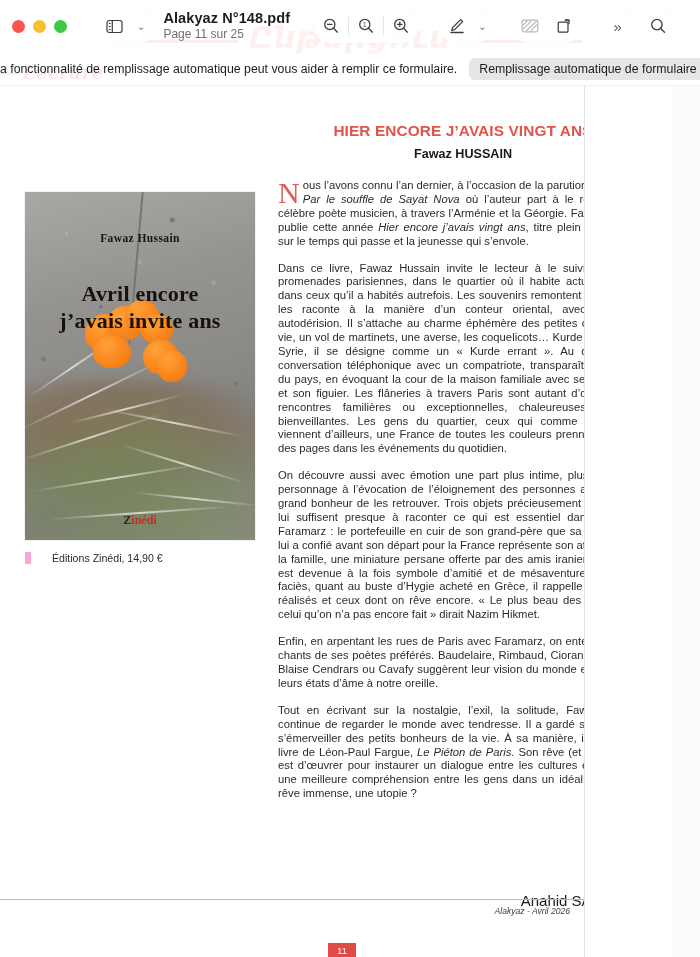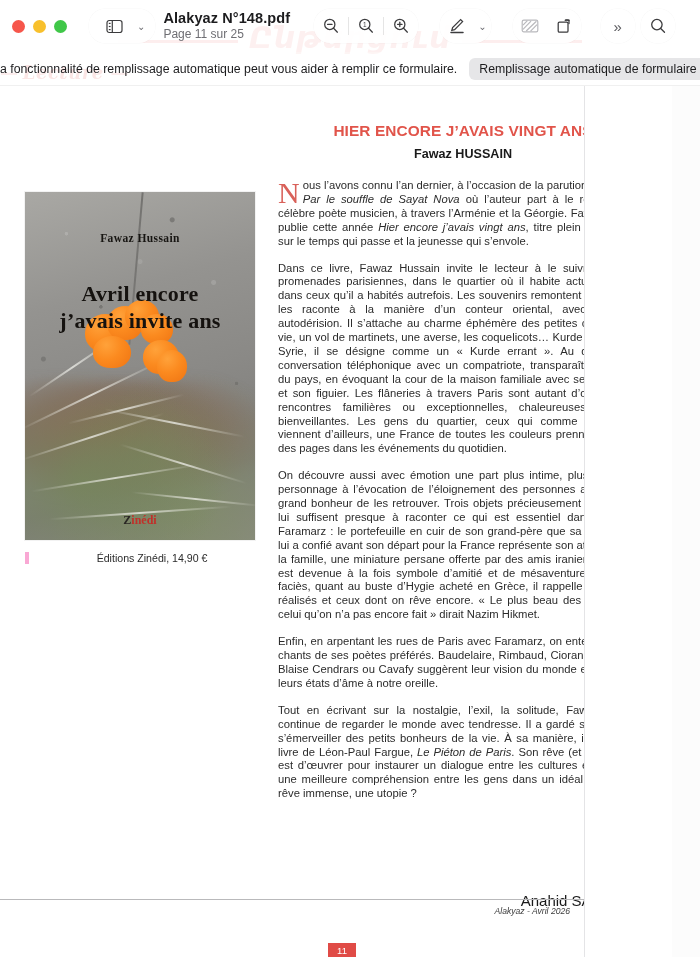--- a/index.html
+++ b/index.html
@@ -232,23 +232,23 @@
     position:absolute; left:0; bottom:12px; width:100%;
     text-align:center;
     font-family: "Liberation Serif", serif;
     font-size: 12px; font-weight:700; color:#2a2724;margin-top:46px;
   }
   .cover-logo .z { color:#2a2724; }
   .cover-logo .red { color:#c0302a; }
 
   .fig-caption {
     position:absolute; left:25px; top: 466px; width: 250px;
-    padding-left: 0;
-    border-left: 4px solid #f9a8d4;
-    font-size: 10.6px; color:#2b2b2b;text-align:center;
+    padding-left: 21px;
+    border-left: 6px solid #f9a8d4;
+    font-size: 10.6px; color:#2b2b2b;
   }
 
   
   .foot-rule {
     position:absolute; left: 0px; top: 813px; width: 672px;
     border-top: 1px solid #b9b9bb;
   }
   .foot-right {
     position:absolute; right: 14px; top: 820px;
     font-size: 8.6px; font-style: italic; color:#3b3b3b;

